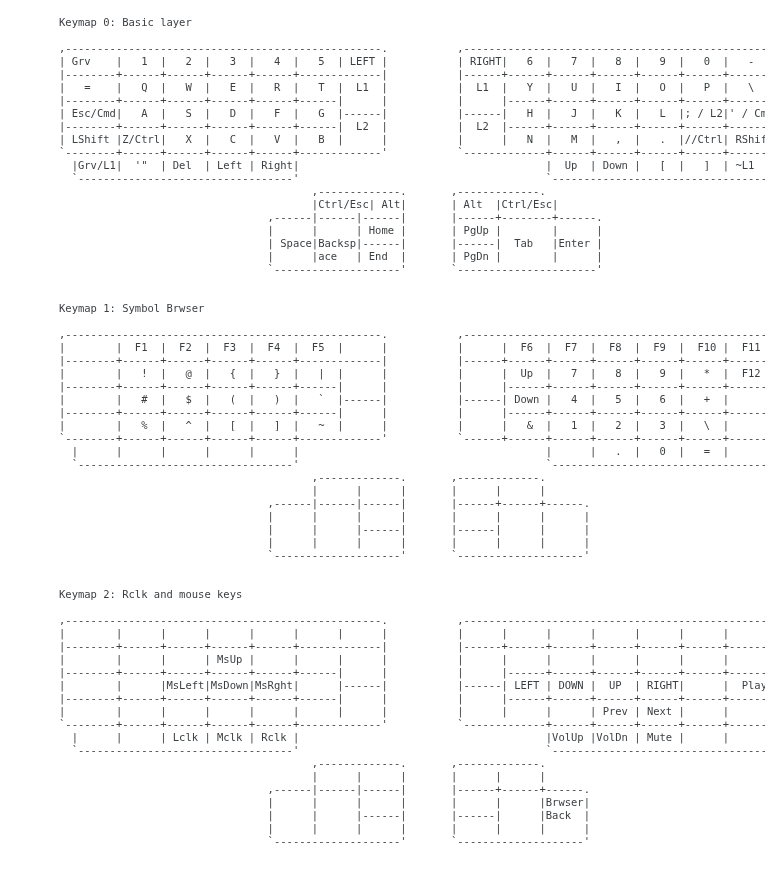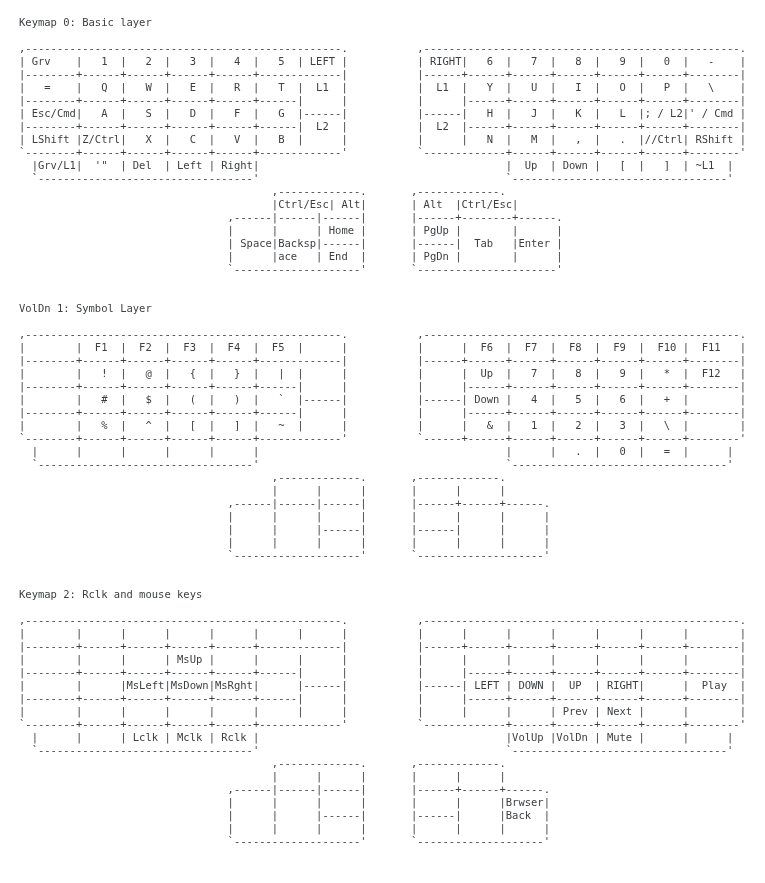--- a/index.html
+++ b/index.html
@@ -11,20 +11,21 @@
     width: 765px;
     height: 883px;
     overflow: hidden;
   }
   .doc {
     padding: 16px 0 0 19px;
     font-family: "DejaVu Sans Mono", "Liberation Mono", monospace;
     font-size: 10.5px;
     line-height: 13px;
     color: #3b3f42;
+    margin-left: 40px;
   }
   .keymap-section {
     margin: 0;
     padding: 0;
   }
   .keymap-title {
     font-family: "DejaVu Sans Mono", "Liberation Mono", monospace;
     font-size: 10.5px;
     line-height: 13px;
     font-weight: normal;
@@ -61,21 +62,21 @@
                                         ,-------------.       ,-------------.
                                         |Ctrl/Esc| Alt|       | Alt  |Ctrl/Esc|
                                  ,------|------|------|       |------+--------+------.
                                  |      |      | Home |       | PgUp |        |      |
                                  | Space|Backsp|------|       |------|  Tab   |Enter |
                                  |      |ace   | End  |       | PgDn |        |      |
                                  `--------------------'       `----------------------'</pre>
   </section>
 
   <section class="keymap-section">
-    <div class="keymap-title">VolDn 1: Symbol Layer</div>
+    <div class="keymap-title">Keymap 1: Symbol Brwser</div>
     <pre class="keymap-art">,--------------------------------------------------.           ,--------------------------------------------------.
 |        |  F1  |  F2  |  F3  |  F4  |  F5  |      |           |      |  F6  |  F7  |  F8  |  F9  |  F10 |  F11   |
 |--------+------+------+------+------+-------------|           |------+------+------+------+------+------+--------|
 |        |   !  |   @  |   {  |   }  |   |  |      |           |      |  Up  |   7  |   8  |   9  |   *  |  F12   |
 |--------+------+------+------+------+------|      |           |      |------+------+------+------+------+--------|
 |        |   #  |   $  |   (  |   )  |   `  |------|           |------| Down |   4  |   5  |   6  |   +  |        |
 |--------+------+------+------+------+------|      |           |      |------+------+------+------+------+--------|
 |        |   %  |   ^  |   [  |   ]  |   ~  |      |           |      |   &amp;  |   1  |   2  |   3  |   \  |        |
 `--------+------+------+------+------+-------------'           `------+------+------+------+------+------+--------'
   |      |      |      |      |      |                                       |      |   .  |   0  |   =  |      |

